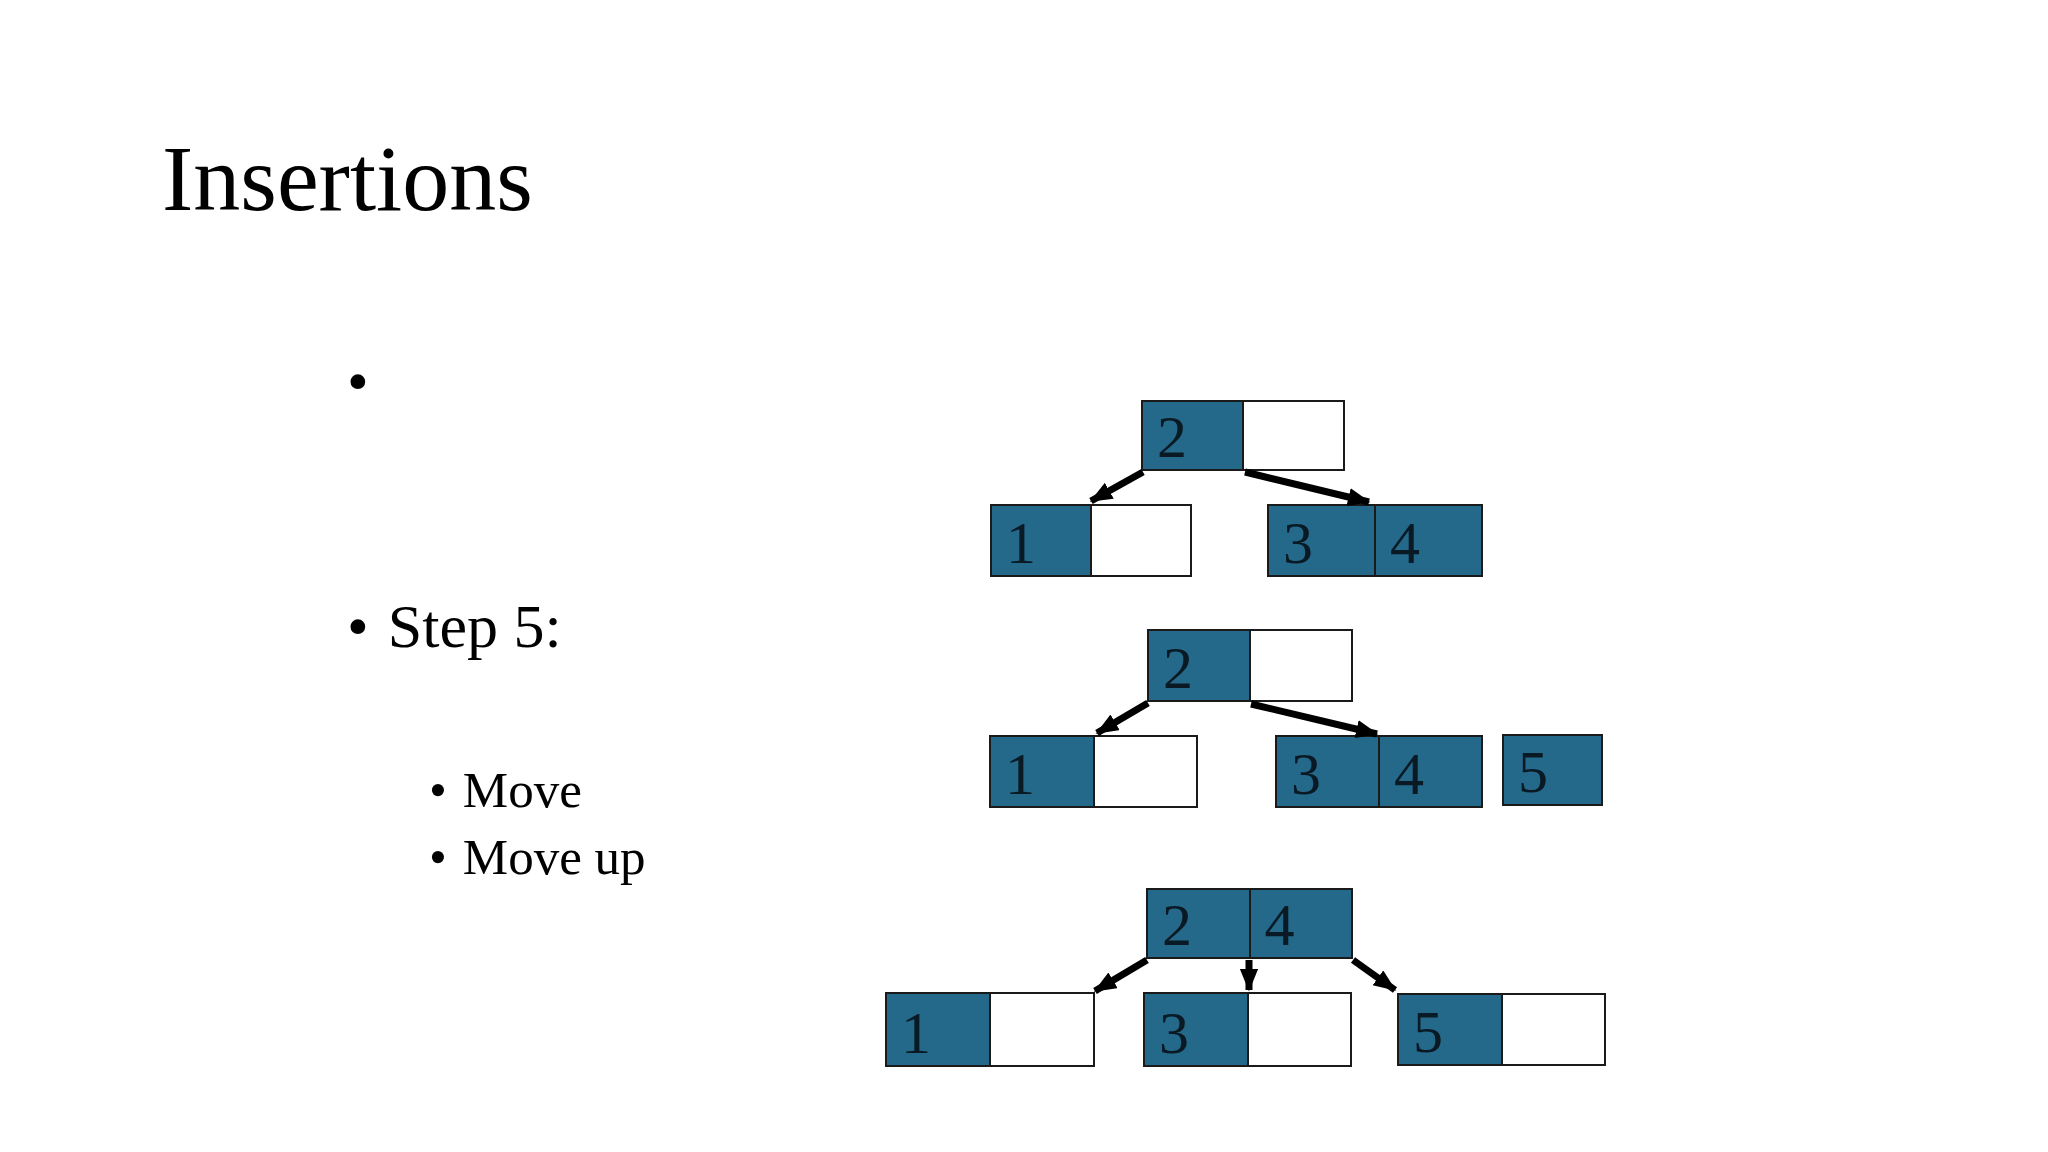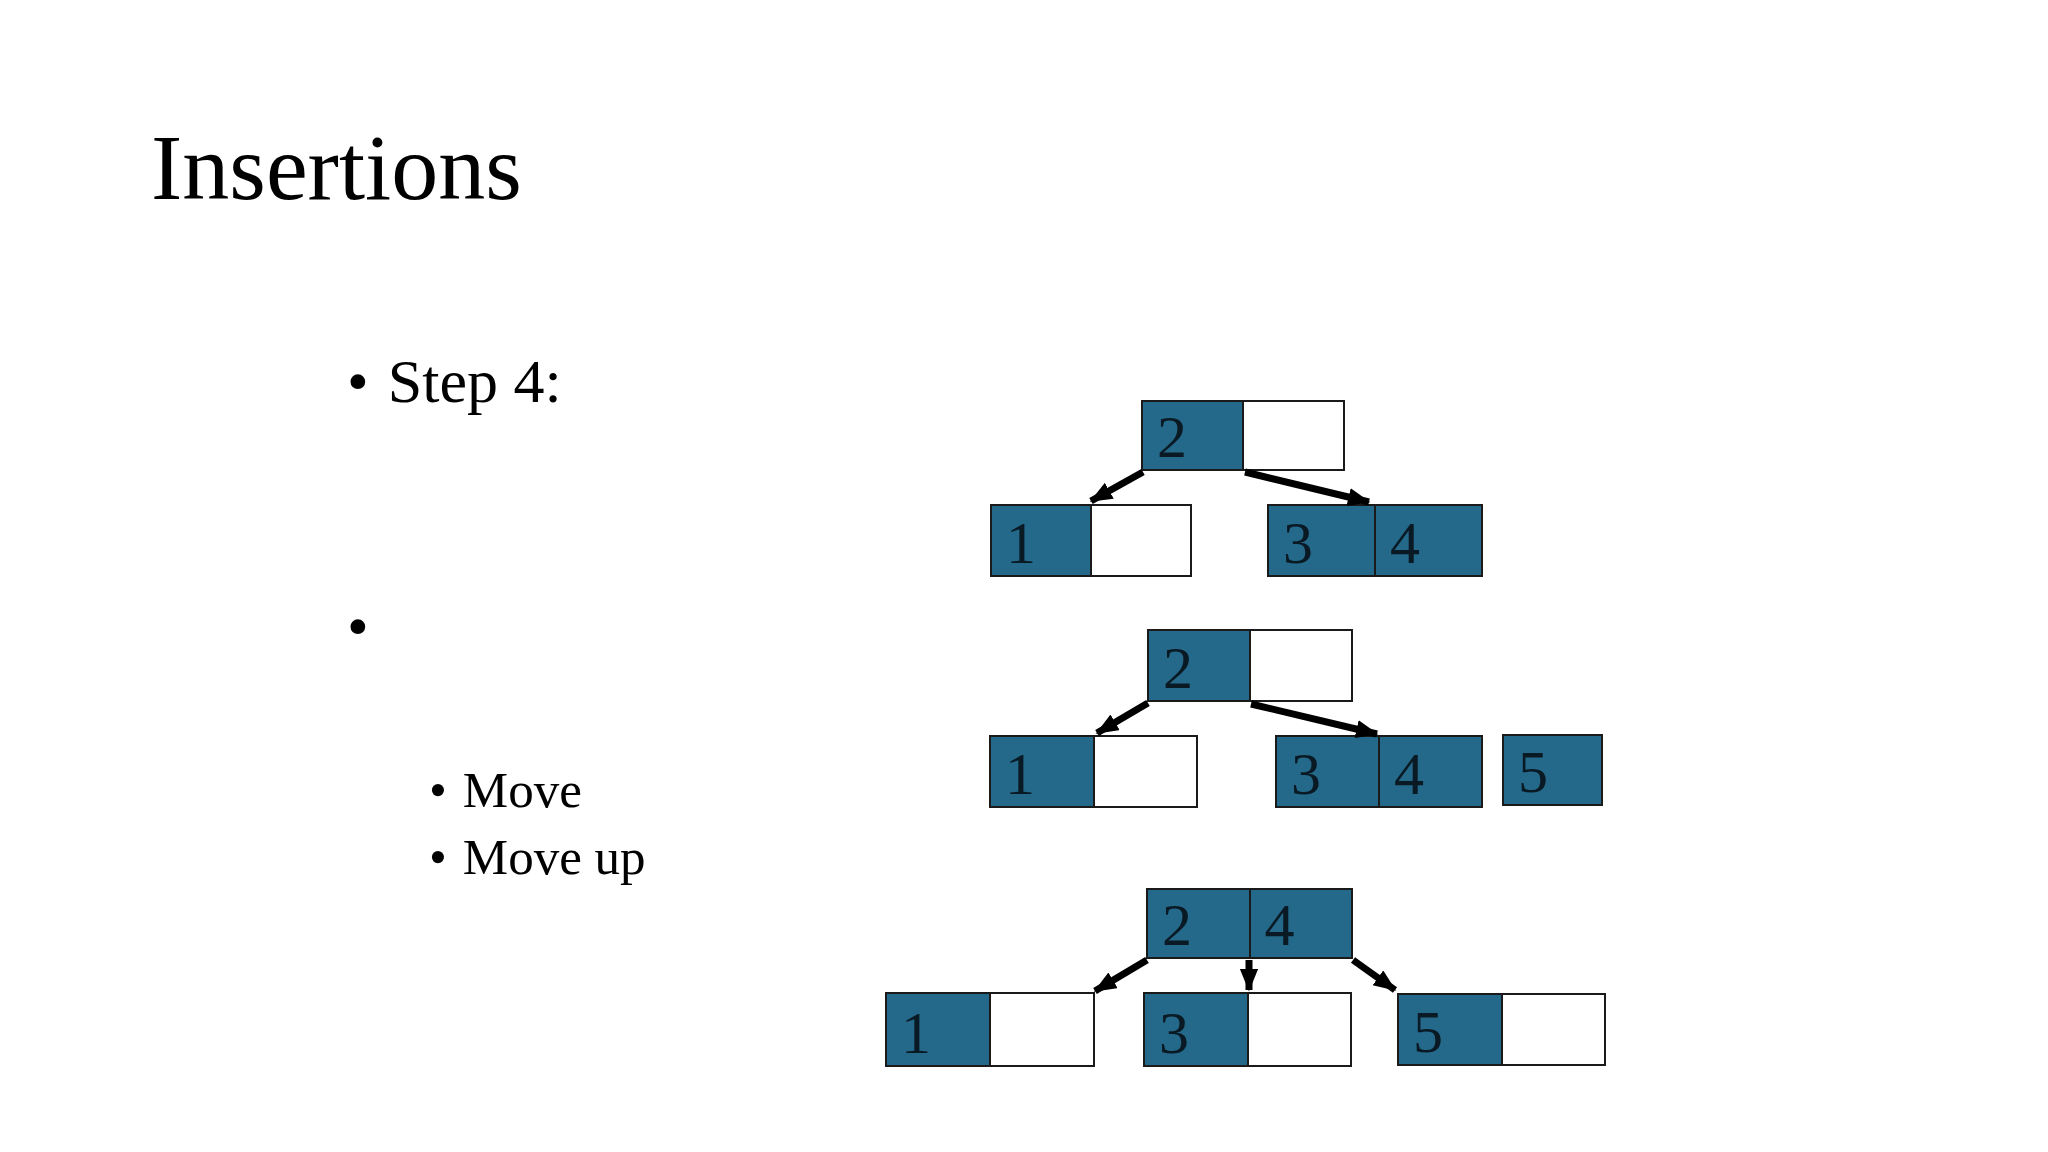--- a/index.html
+++ b/index.html
@@ -1,21 +1,21 @@
 <!DOCTYPE html>
 <html style="--line: #1a1a1a; --arrow: #000000; --text: #0a1a24;"><head>
 <meta charset="utf-8">
 <style>
   html,body{margin:0;padding:0;background:#fff;}
   .slide{
     position:relative;width:2048px;height:1152px;background:#fff;overflow:hidden;
     font-family:"Liberation Serif","DejaVu Serif",serif;color:#000;
   }
   .title{
-    position:absolute;left:151px;top:120px;margin:0;
+    position:absolute;left:151px;top:120px;margin:11px;
     font-size:94px;font-weight:400;line-height:1;letter-spacing:0;
   }
   .bullet{position:absolute;display:flex;align-items:baseline;white-space:nowrap;}
   .lvl1{font-size:62px;line-height:1.2;gap:19px;}
   .lvl2{font-size:51px;line-height:1.2;gap:16px;}
   .dot{line-height:1.2;}
   .node{
     position:absolute;display:flex;box-sizing:border-box;
     border:2px solid var(--line,#1a1a1a);background:#fff;
   }
@@ -34,25 +34,25 @@
 </style>
 </head>
 <body>
 
 <div class="slide">
 
   <h1 class="title">Insertions</h1>
 
   <div class="bullet lvl1" style="left:347px;top:344px">
     <span class="dot">•</span>
-    <span>Step 4:</span>
   </div>
 
   <div class="bullet lvl1" style="left:347px;top:589px">
     <span class="dot">•</span>
+    <span>Step 5:</span>
   </div>
 
   <div class="bullet lvl2" style="left:429px;top:760px">
     <span class="dot">•</span>
     <span>Move</span>
   </div>
 
   <div class="bullet lvl2" style="left:429px;top:827px">
     <span class="dot">•</span>
     <span>Move up</span>

